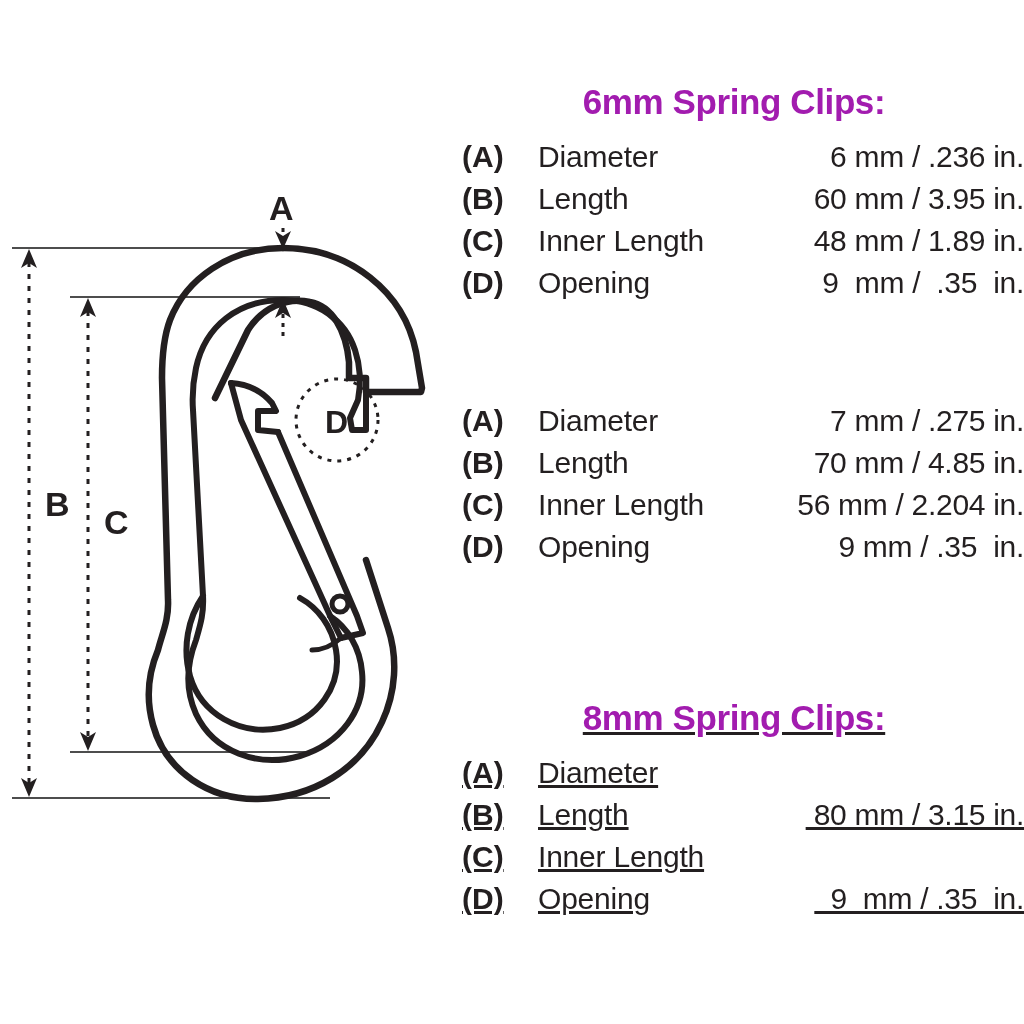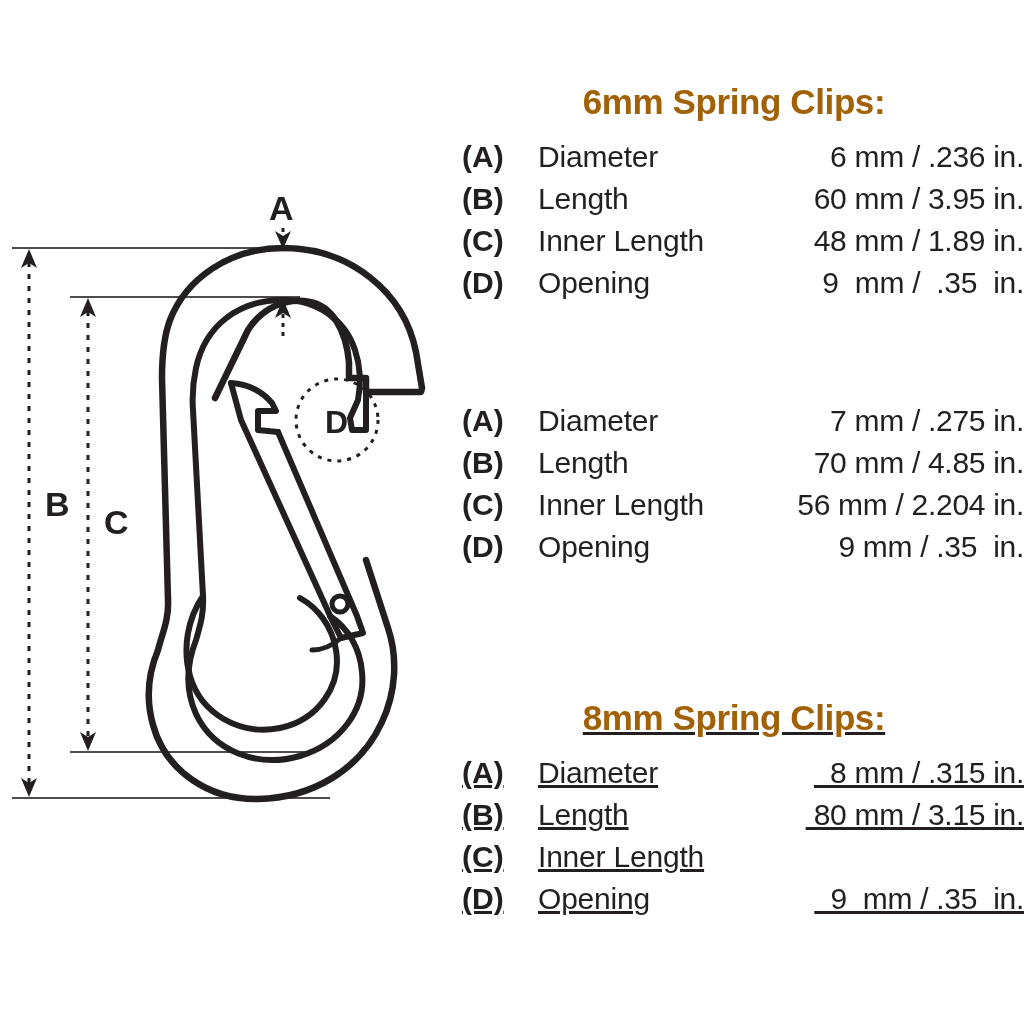--- a/index.html
+++ b/index.html
@@ -52,21 +52,21 @@
   #spec-block-0 { top: 80px; }
   #spec-block-1 { top: 388px; }
   #spec-block-2 { top: 696px; text-decoration: underline; }
 
   .spec-heading {
     text-align: center;
     font-weight: bold;
     font-size: 35px;
     line-height: 44px;
     letter-spacing: -0.4px;
-    color: #a16207;
+    color: #a21caf;
     padding-right: 8px;
   }
   .spec-rows {
     margin-top: 12px;
     padding-left: 10px;
   }
   .spec-row {
     display: flex;
     align-items: baseline;
     height: 42px;
@@ -276,21 +276,20 @@
         </div>
       </div>
     </div>
 
     <div class="spec-block" id="spec-block-2">
       <div class="spec-heading">8mm Spring Clips:</div>
       <div class="spec-rows">
         <div class="spec-row">
           <span class="spec-key">(A)</span>
           <span class="spec-label">Diameter</span>
-          <span class="spec-value">  8 mm / .315 in.</span>
         </div>
         <div class="spec-row">
           <span class="spec-key">(B)</span>
           <span class="spec-label">Length</span>
           <span class="spec-value"> 80 mm / 3.15 in.</span>
         </div>
         <div class="spec-row">
           <span class="spec-key">(C)</span>
           <span class="spec-label">Inner Length</span>
         </div>

